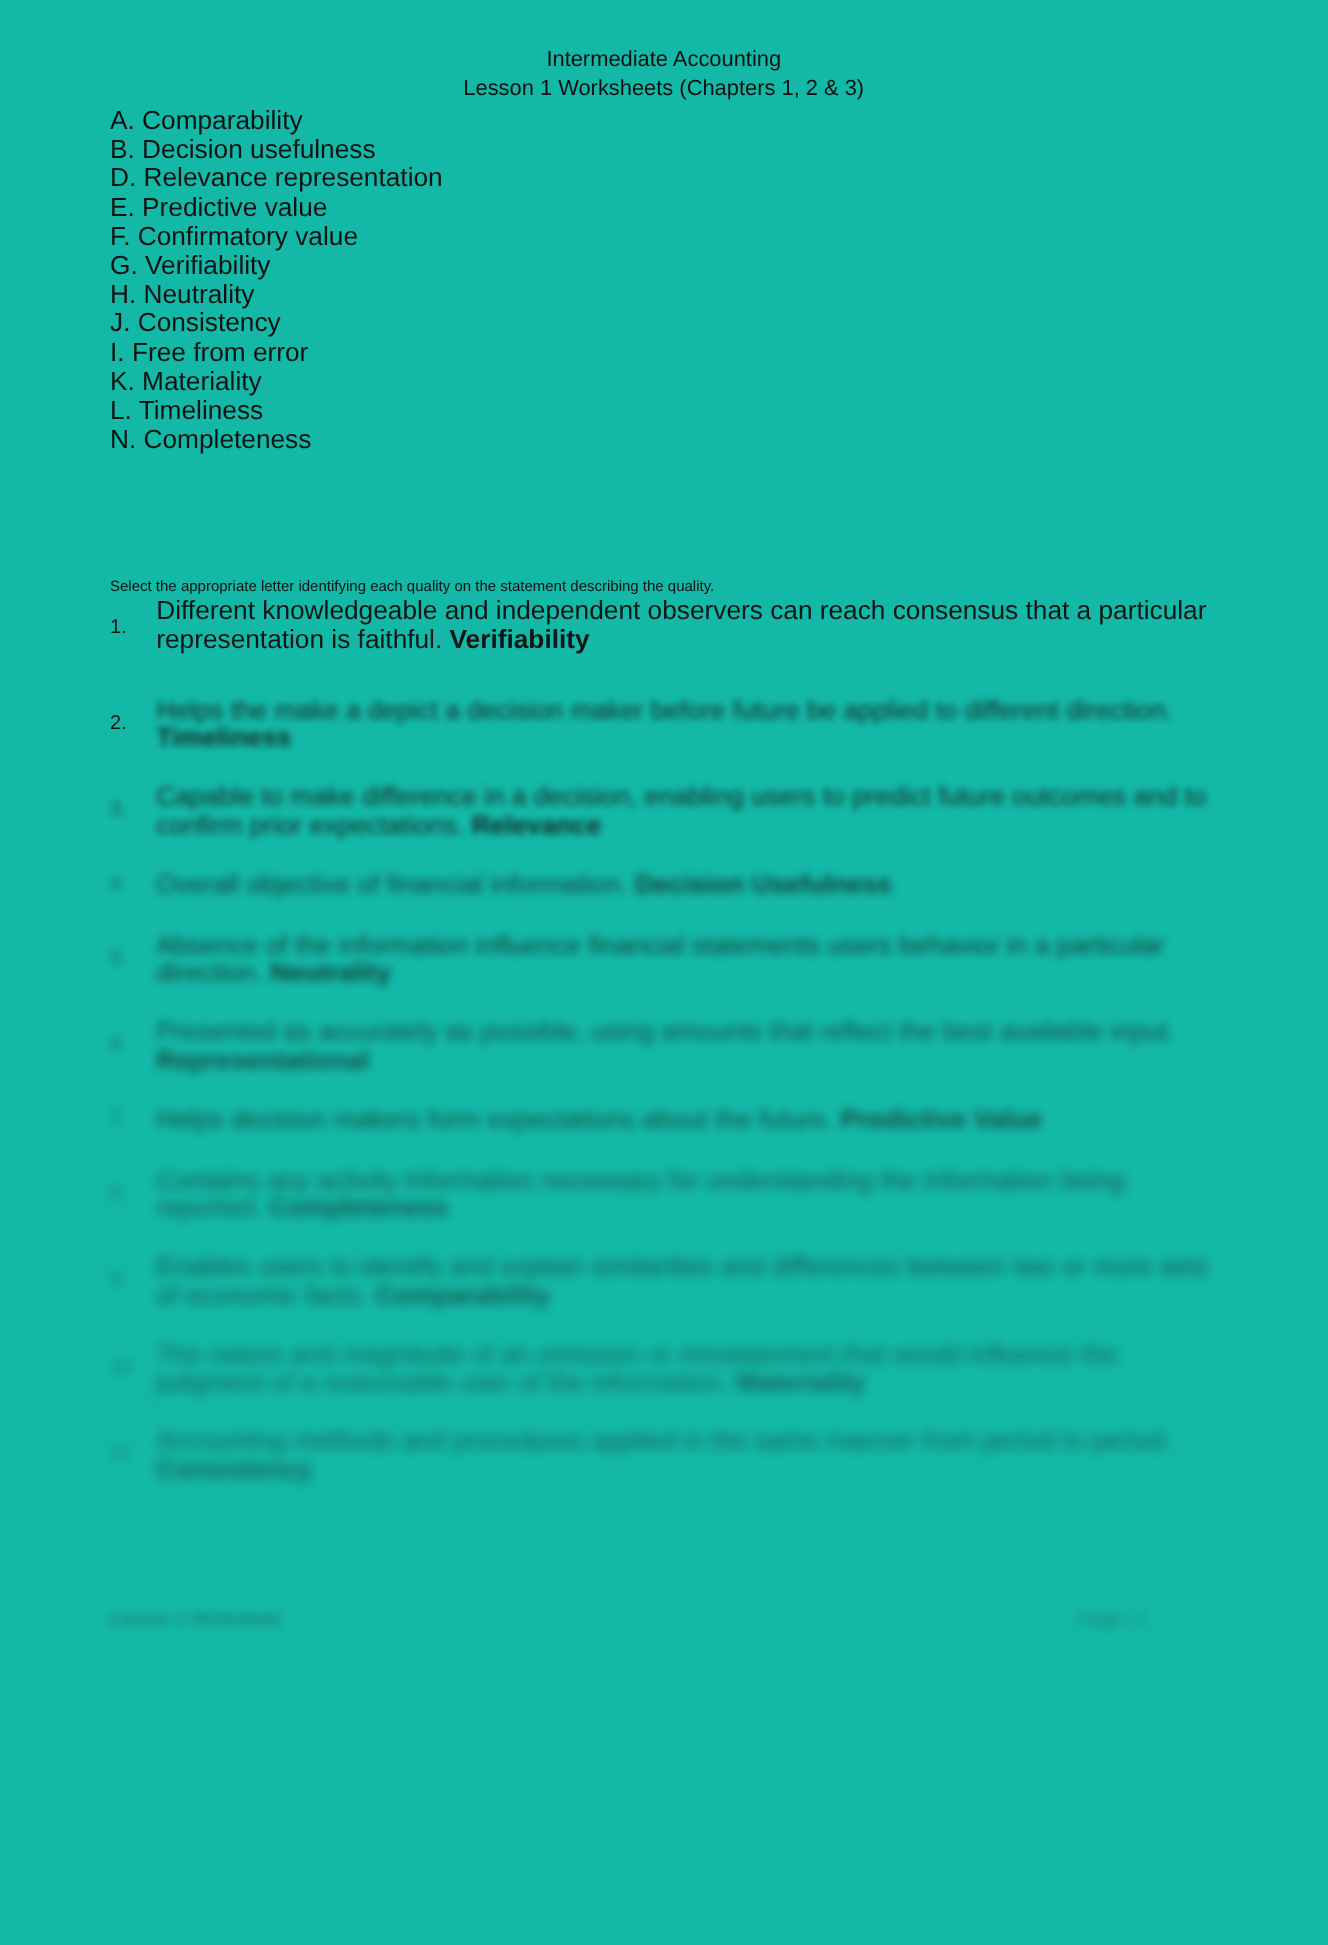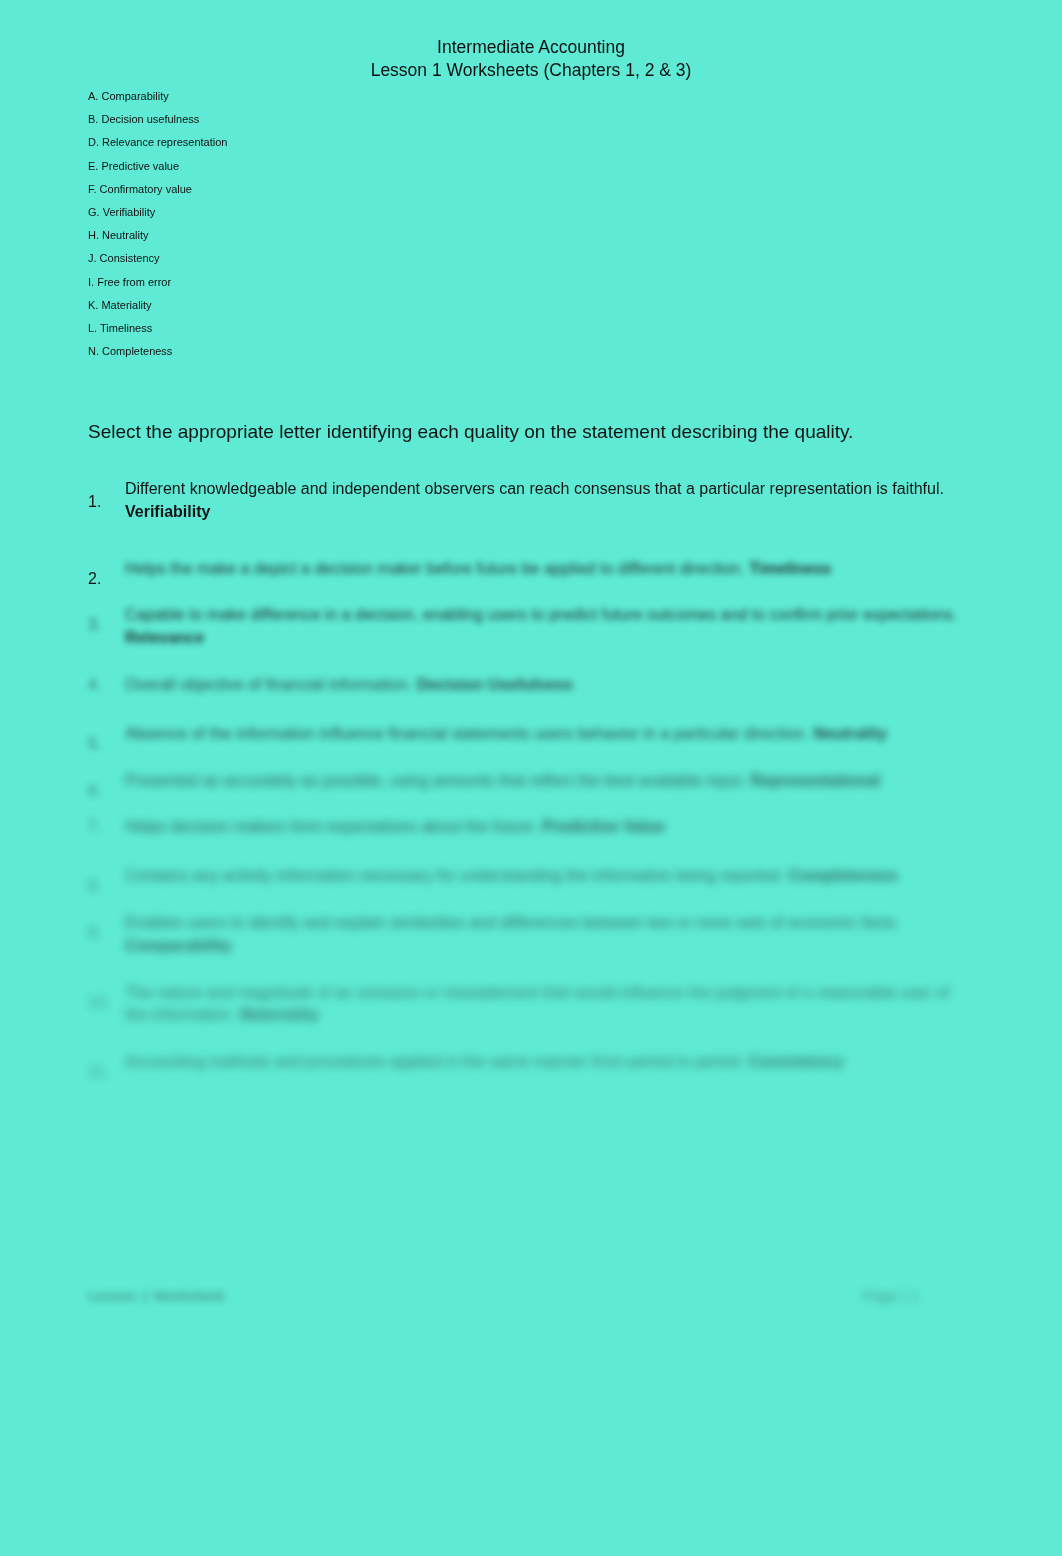--- a/index.html
+++ b/index.html
@@ -14,21 +14,21 @@
     font-family: "Liberation Sans", sans-serif;
     color: #000000;
     overflow: hidden;
   }
 
   .page {
     position: absolute;
     left: 0; top: 0;
     width: 1062px;
     height: 1556px;
-    background: #5eead4;
+    background: #14b8a6;
   }
 
   
   .title-block {
     position: absolute;
     left: 88px;
     top: 36px;
     width: 886px;
     text-align: center;
     font-size: 17.5px;
@@ -38,33 +38,33 @@
   .title-line { display: block; white-space: pre; }
 
   
   .letter-list {
     position: absolute;
     left: 88px;
     top: 85px;
     width: 600px;
   }
   .letter-item {
-    font-size: 11px;
+    font-size: 21px;
     line-height: 23.2px;
     color: #131313;
     white-space: pre;
   }
 
   
   .instruction {
     position: absolute;
     left: 88px;
-    top: 420px;
+    top: 458px;
     width: 860px;
-    font-size: 19px;
+    font-size: 12px;
     line-height: 23px;
     color: #131313;
     white-space: pre;
   }
 
   
   .questions {
     position: absolute;
     left: 88px;
     top: 478px;
@@ -78,21 +78,21 @@
     position: absolute;
     left: 0px;
     width: 30px;
     text-align: left;
     font-size: 16px;
     line-height: 22.5px;
     color: #161616;
   }
   .q-body {
     margin-left: 37px;
-    font-size: 16px;
+    font-size: 21px;
     line-height: 22.8px;
     color: #151515;
   }
   .q-body .answer { font-weight: bold; }
 
   
   .row-1 { margin-bottom: 34px; }
   .row-1 .q-num { top: 13px; }
 
   

